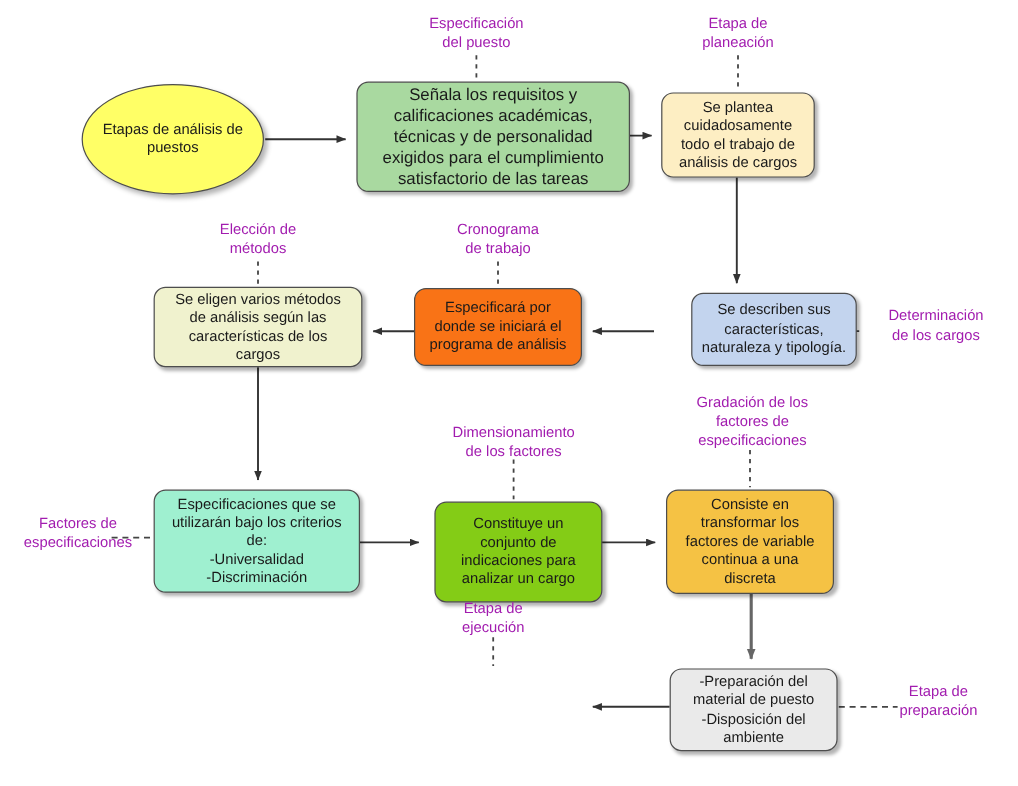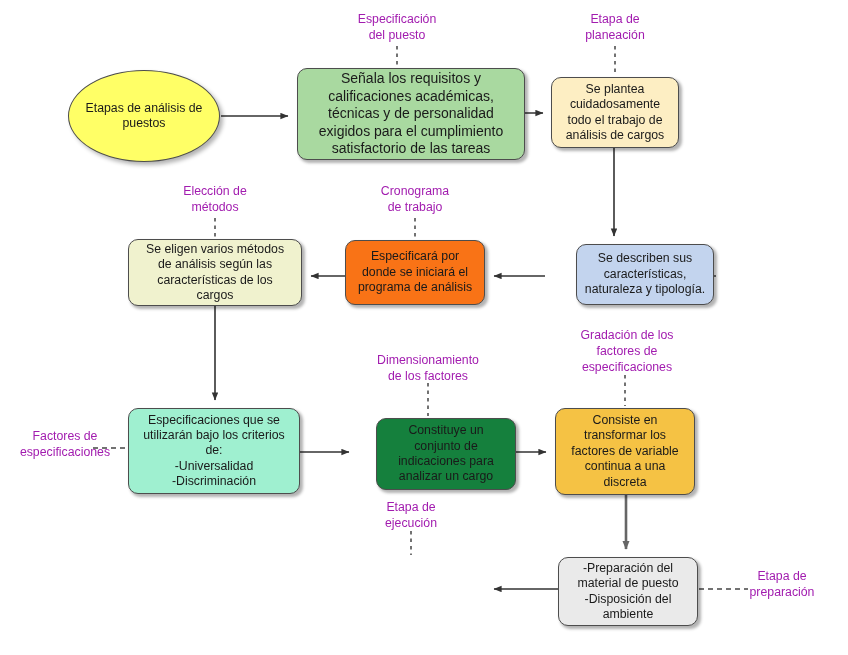--- a/index.html
+++ b/index.html
@@ -108,20 +108,22 @@
   </svg>
 
   <div class="note" style="left:327px; top:12px; width:140px;">Especificación
 del puesto</div>
   <div class="note" style="left:552px; top:12px; width:126px;">Etapa de
 planeación</div>
   <div class="note" style="left:152px; top:184px; width:126px;">Elección de
 métodos</div>
   <div class="note" style="left:352px; top:184px; width:126px;">Cronograma
 de trabajo</div>
+  <div class="note" style="left:720px; top:256px; width:120px;">Determinación
+de los cargos</div>
   <div class="note" style="left:565px; top:328px; width:124px;">Gradación de los
 factores de
 especificaciones</div>
   <div class="note" style="left:358px; top:353px; width:140px;">Dimensionamiento
 de los factores</div>
   <div class="note" style="left:4px; top:429px; width:122px;">Factores de
 especificaciones</div>
   <div class="note" style="left:348px; top:500px; width:126px;">Etapa de
 ejecución</div>
   <div class="note" style="left:722px; top:569px; width:120px;">Etapa de
@@ -153,21 +155,21 @@
 de análisis según las
 características de los
 cargos</div>
 
   <div class="node" style="left:128px; top:408px; width:172px; height:86px; background:#9ff0d0;">Especificaciones que se
 utilizarán bajo los criterios
 de:
 -Universalidad
 -Discriminación</div>
 
-  <div class="node" style="left:376px; top:418px; width:140px; height:72px; background:#15803d;">Constituye un
+  <div class="node" style="left:362px; top:418px; width:140px; height:84px; background:#84cc16;">Constituye un
 conjunto de
 indicaciones para
 analizar un cargo</div>
 
   <div class="node" style="left:555px; top:408px; width:140px; height:87px; background:#f5c244;">Consiste en
 transformar los
 factores de variable
 continua a una
 discreta</div>
 

